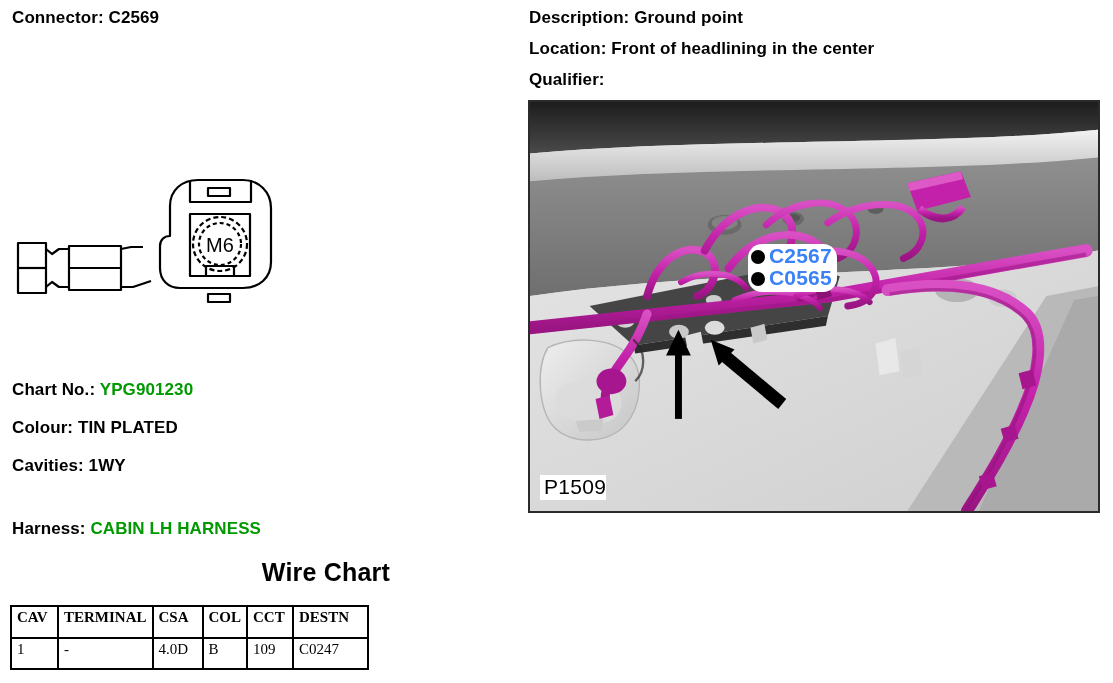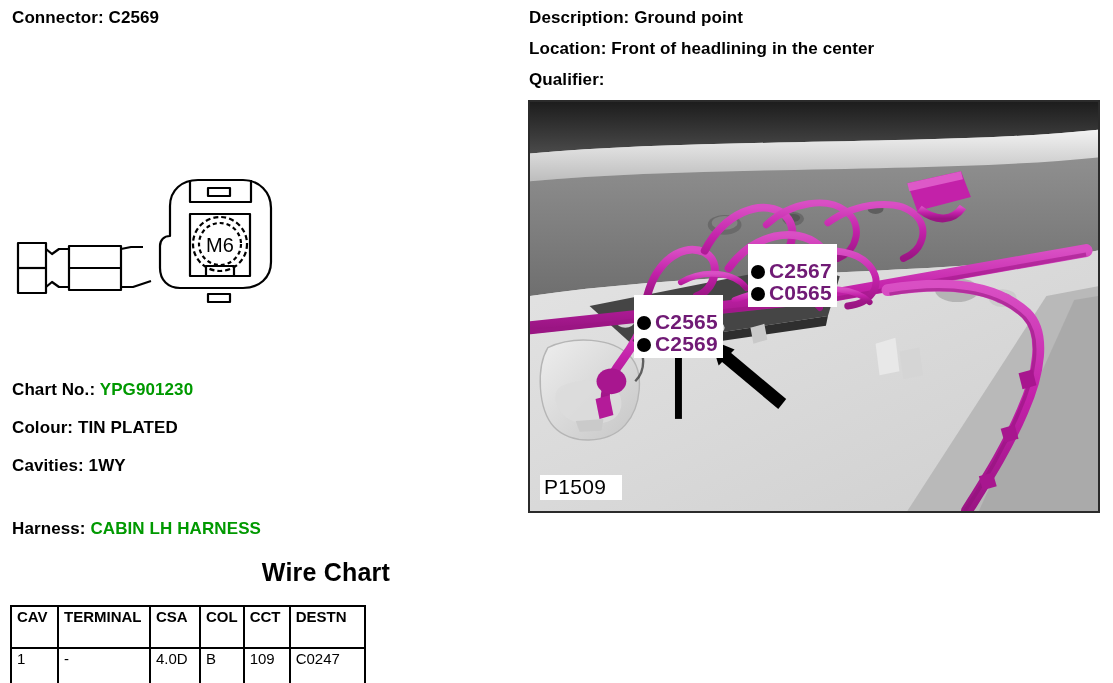--- a/index.html
+++ b/index.html
@@ -62,24 +62,25 @@
     position: absolute;
     left: 10px;
     top: 605px;
     border-collapse: collapse;
     font-size: 15px;
     background: #ffffff;
   }
   #wire-chart-table th,
   #wire-chart-table td {
     border: 2px solid #000000;
-    padding: 2px 5px 21px 5px;
+    padding: 2px 5px 11px 5px;
     height: 22px;
     box-sizing: border-box;
     line-height: 1.1;
+    font-family: Liberation Serif, serif;
   }
   #wire-chart-table th {
     font-weight: bold;
     text-align: left;
     white-space: nowrap;
   }
   #wire-chart-table td {
     font-weight: normal;
     text-align: left;
     vertical-align: top;
@@ -102,47 +103,48 @@
     box-sizing: border-box;
     overflow: hidden;
     background: #d9d9d9;
   }
   #photo-svg { display: block; width: 100%; height: 100%; }
 
   
   .callout-box {
     position: absolute;
     background: #ffffff;
-    padding: 16px 5px 2px 3px;
+    padding: 1px 5px 2px 3px;
     font-weight: bold;
     font-size: 21px;
     line-height: 1.06;
     letter-spacing: 0.2px;
-    color: #701a75;
+    color: #3b82f6;
     white-space: nowrap;
+    border-radius: 14px;
   }
   .callout-line { display: block; }
   .bullet {
     display: inline-block;
     width: 14px;
     height: 14px;
     border-radius: 50%;
     background: #000000;
     vertical-align: -1px;
     margin-right: 4px;
   }
   #callout-upper { left: 218px; top: 142px; }
   #callout-lower { left: 104px; top: 193px; }
 
   #photo-id-box {
     position: absolute;
     left: 10px;
     top: 373px;
     background: #ffffff;
-    padding: 0px 16px 1px 4px;
+    padding: 0px 0 1px 4px;
     font-size: 21px;
     font-weight: normal;
     letter-spacing: 0.3px;
     color: #000000;
   }
 </style>
 </head>
 <body>
 
 <div class="lbl" id="connector-title">
@@ -370,23 +372,15 @@
 
   <div class="callout-box" id="callout-upper">
     <span class="callout-line">
       <span class="bullet"></span><span>C2567</span>
     </span>
     <span class="callout-line">
       <span class="bullet"></span><span>C0565</span>
     </span>
   </div>
 
-  <div class="callout-box" id="callout-lower">
-    <span class="callout-line">
-      <span class="bullet"></span><span>C2565</span>
-    </span>
-    <span class="callout-line">
-      <span class="bullet"></span><span>C2569</span>
-    </span>
-  </div>
 
   <div id="photo-id-box">P1509</div>
 </div>
 
 </body></html>

